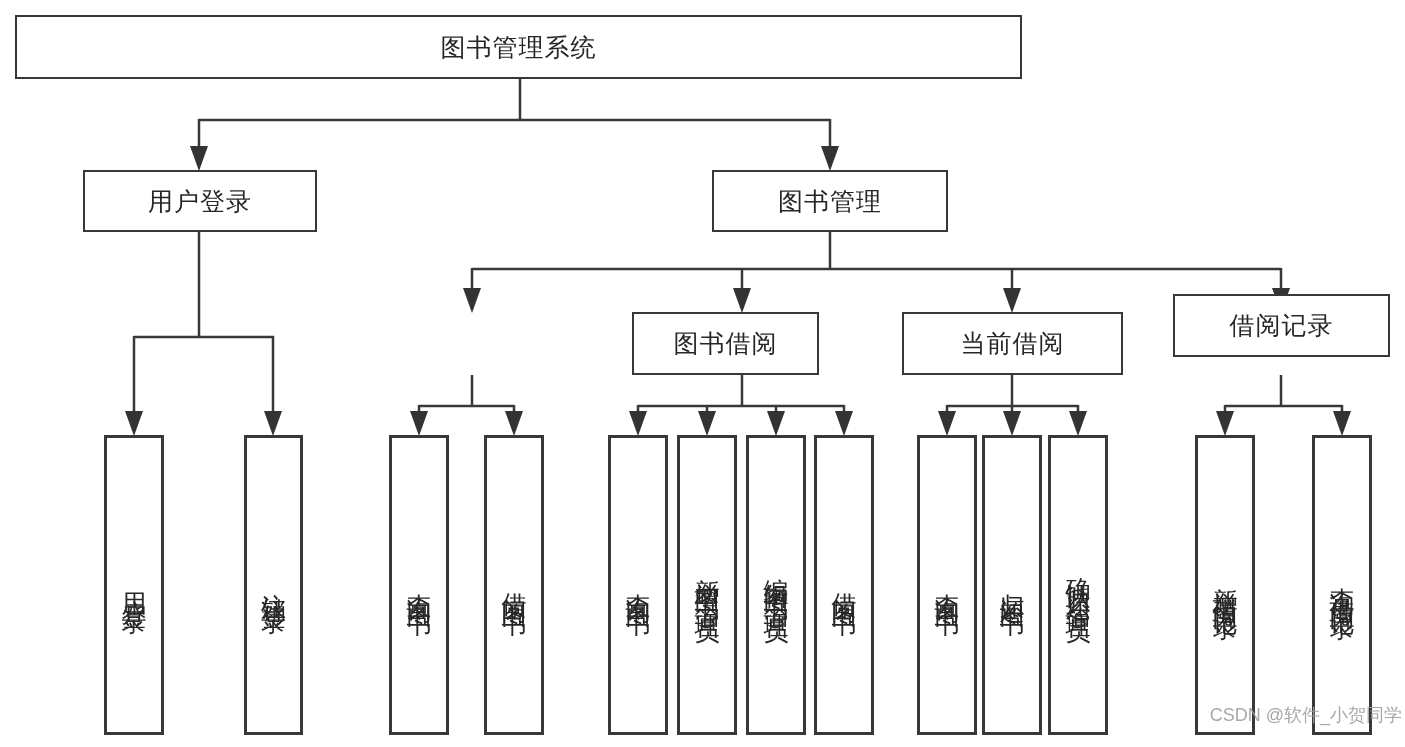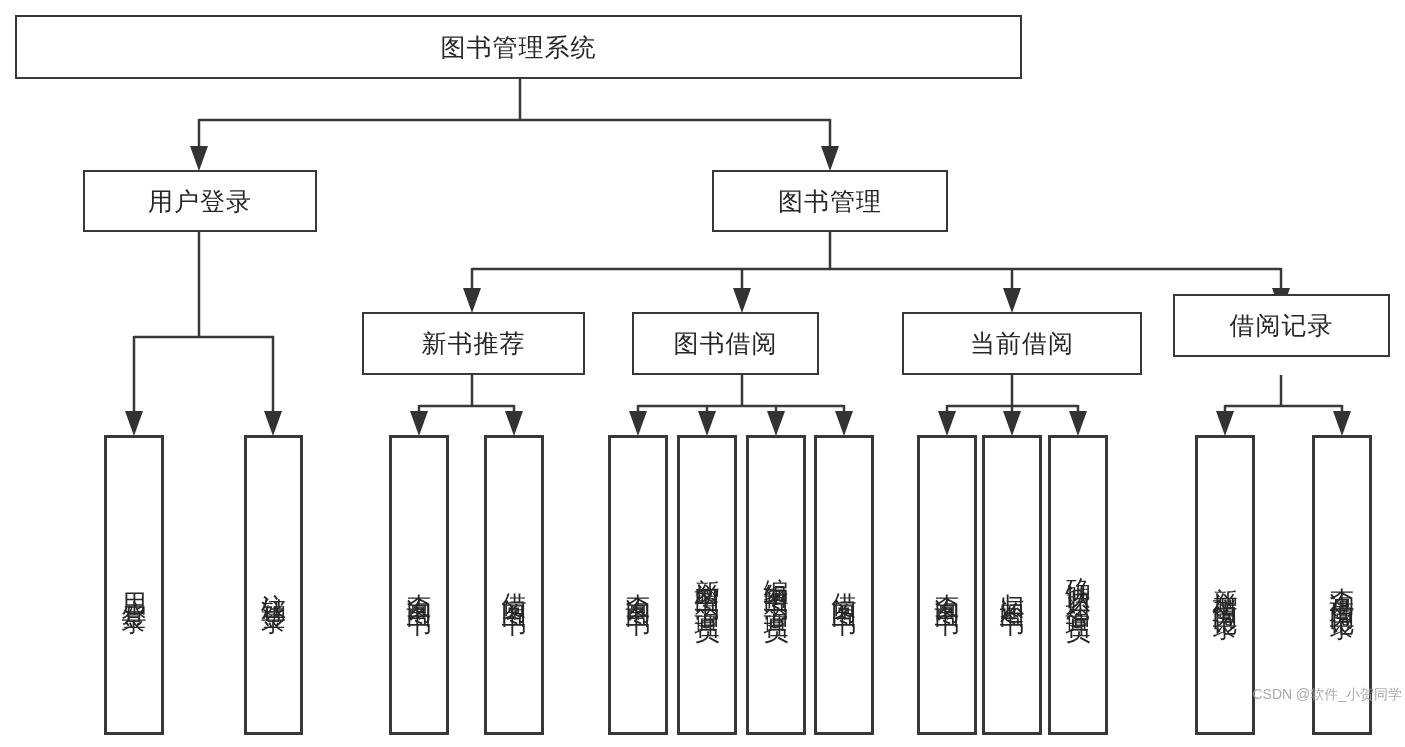--- a/index.html
+++ b/index.html
@@ -12,22 +12,22 @@
     position:absolute;box-sizing:border-box;background:#ffffff;
     border:2px solid #383838;display:flex;align-items:center;justify-content:center;
     color:#262626;font-size:25px;letter-spacing:1px;z-index:2;white-space:nowrap;
   }
   .leaf{border-width:3px;}
   .vtext{
     writing-mode:vertical-rl;text-orientation:mixed;
     line-height:1;letter-spacing:6px;font-size:25px;color:#262626;
   }
   .watermark{
-    position:absolute;top:686px;right:3px;z-index:5;
-    font-size:14px;color:rgba(158,158,158,0.9);letter-spacing:0;text-align:center;
+    position:absolute;top:703px;right:3px;z-index:5;
+    font-size:18px;color:rgba(158,158,158,0.9);letter-spacing:0;text-align:center;
   }
 </style>
 </head>
 <body>
 
 <div class="stage">
 
   <svg class="wires" width="1405" height="747" viewBox="0 0 1405 747">
     <g stroke="#383838" stroke-width="2.5" fill="none">
 
@@ -66,23 +66,22 @@
       <polygon points="1216,411 1234,411 1225,436"></polygon>
       <polygon points="1333,411 1351,411 1342,436"></polygon>
     </g>
   </svg>
 
   <div class="node" style="left:15px;top:15px;width:1007px;height:64px">图书管理系统</div>
 
   <div class="node" style="left:83px;top:170px;width:234px;height:62px">用户登录</div>
   <div class="node" style="left:712px;top:170px;width:236px;height:62px">图书管理</div>
 
-  <div class="node" style="left:362px;top:312px;width:223px;height:63px">新书推荐</div>
   <div class="node" style="left:632px;top:312px;width:187px;height:63px">图书借阅</div>
-  <div class="node" style="left:902px;top:312px;width:240px;height:63px">当前借阅</div>
+  <div class="node" style="left:902px;top:312px;width:221px;height:63px">当前借阅</div>
   <div class="node" style="left:1173px;top:294px;width:217px;height:63px">借阅记录</div>
 
   <div class="node leaf" style="left:104px;top:435px;width:60px;height:300px">
     <span class="vtext">用户登录</span>
   </div>
   <div class="node leaf" style="left:244px;top:435px;width:59px;height:300px">
     <span class="vtext">注销登录</span>
   </div>
 
   <div class="node leaf" style="left:389px;top:435px;width:60px;height:300px">

